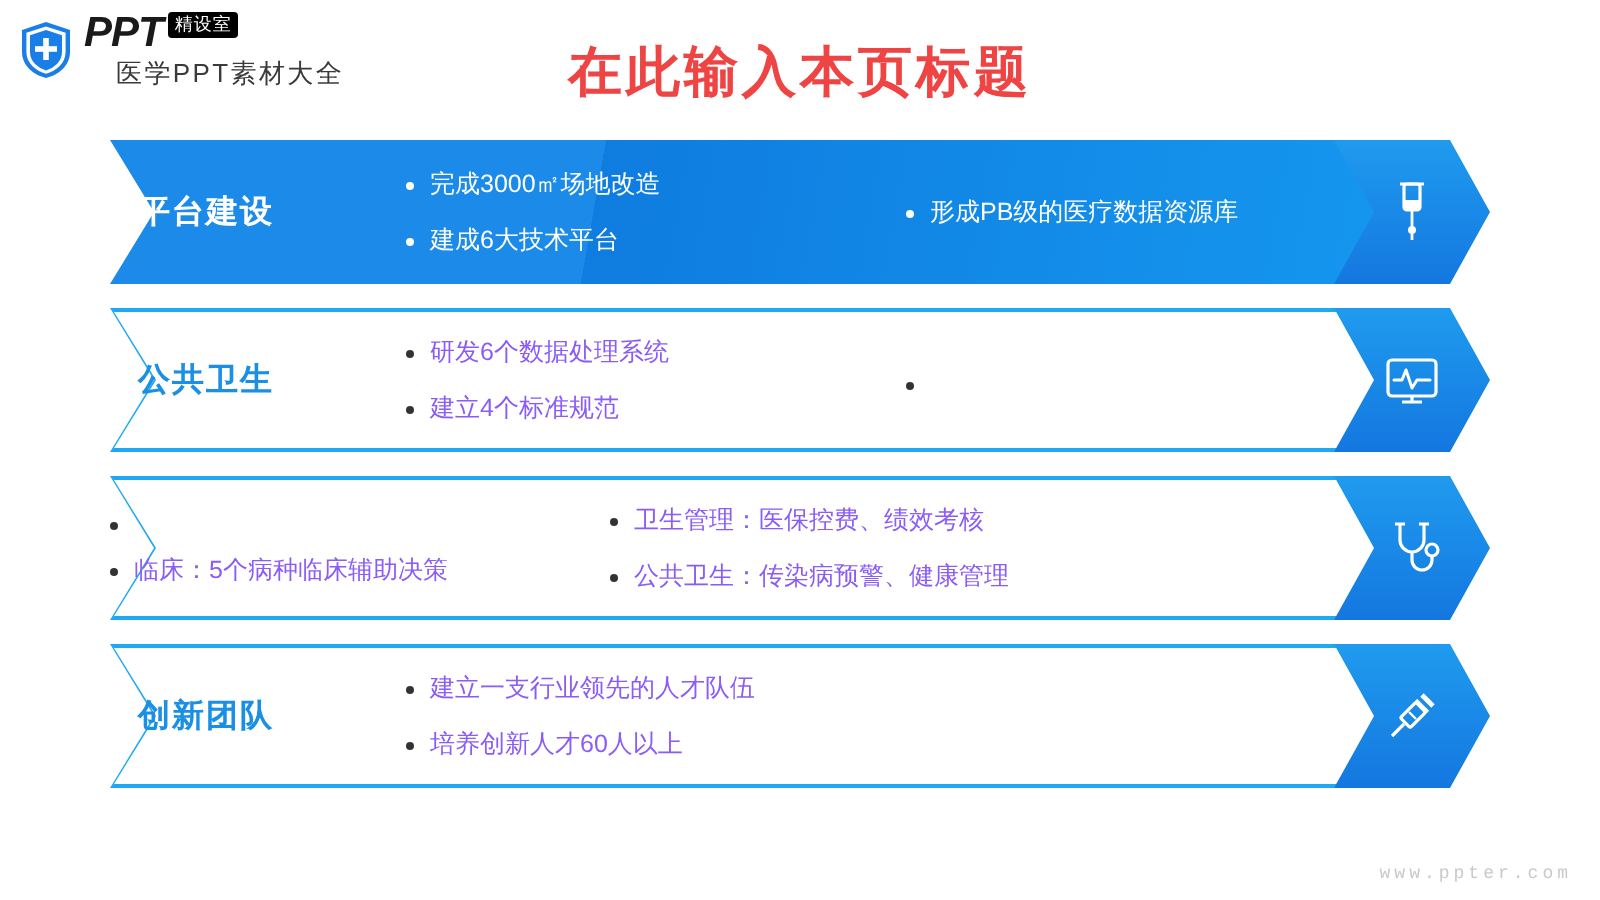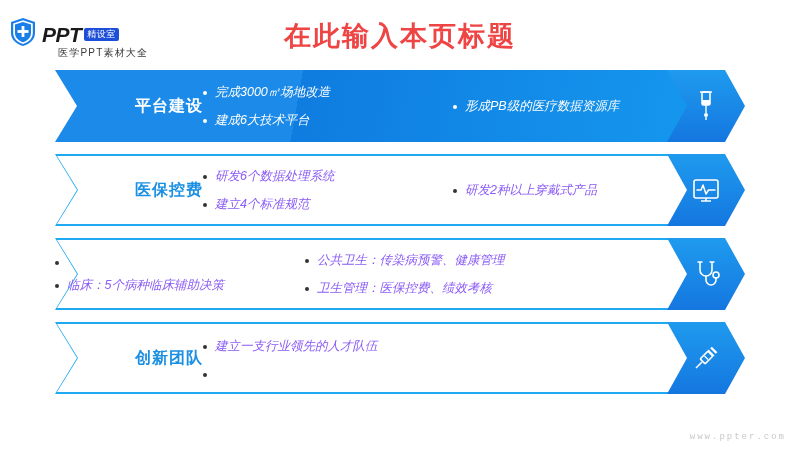--- a/index.html
+++ b/index.html
@@ -30,41 +30,40 @@
     height: 30px;
   }
   .logo-shield svg { display: block; }
   .logo-text {
     display: flex;
     flex-direction: column;
     line-height: 1;
   }
   .logo-row1 {
     display: flex;
-    align-items: center;
+    align-items: flex-start;
     gap: 3px;
-    margin-top: 18px;
   }
   .logo-ppt {
     font-size: 21px;
     font-weight: bold;
     color: #1a1a1a;
     letter-spacing: -0.5px;
     font-style: italic;
   }
   .logo-badge {
-    background: #1d4ed8;
+    background: #000000;
     color: #fff;
     font-size: 9px;
     padding: 2px 3px;
     border-radius: 2px;
     letter-spacing: 0.5px;
   }
   .logo-sub {
-    font-size: 10px;
+    font-size: 13px;
     color: #3a3a3a;
     letter-spacing: 1.2px;
     margin-top: 3px;
     padding-left: 16px;
   }
 
   
   .page-title {
     position: absolute;
     top: 18px;
@@ -122,21 +121,21 @@
     left: 0;
     top: 0;
     width: 640px;
     height: 72px;
     display: flex;
     align-items: center;
   }
   .row-label {
     width: 148px;
     flex: none;
-    text-align: right;
+    text-align: left;
     font-size: 16px;
     font-weight: bold;
     color: #1a8fe3;
     letter-spacing: 1px;
     padding-left: 14px;
     box-sizing: border-box;
   }
   .row.filled .row-label { color: #ffffff; }
 
   .row-cols {
@@ -144,21 +143,20 @@
     display: flex;
     height: 100%;
     align-items: center;
     padding-right: 30px;
   }
   .col {
     display: flex;
     flex-direction: column;
     justify-content: center;
     gap: 13px;
-    font-style: italic;
   }
   .col.c1 { width: 250px; }
   .col.c2 { flex: 1; }
   .bullet {
     display: flex;
     align-items: flex-start;
     font-size: 12.5px;
     color: #8b5cf6;
     line-height: 1.2;
   }
@@ -263,36 +261,35 @@
         </svg>
       </span>
     </div>
   </div>
 
   <div class="row">
     <div class="row-body">
       <div class="row-inner"></div>
     </div>
     <div class="row-content">
-      <div class="row-label">医保控费</div>
+      <div class="row-label">公共卫生</div>
       <div class="row-cols">
         <div class="col c1">
           <div class="bullet">
               <span class="dot"></span>
               <span>研发6个数据处理系统</span>
             </div>
           <div class="bullet">
               <span class="dot"></span>
               <span>建立4个标准规范</span>
             </div>
         </div>
         <div class="col c2">
           <div class="bullet">
               <span class="dot"></span>
-              <span>研发2种以上穿戴式产品</span>
             </div>
         </div>
       </div>
     </div>
     <div class="icon-chip">
       <span>
         <svg width="32" height="30" viewBox="0 0 32 30">
           <rect x="4" y="5" width="24" height="18" rx="2" fill="none" stroke="#ffffff" stroke-width="1.6"></rect>
           <polyline points="7,15 11,15 13,10 16,19 18.5,15 25,15" fill="none" stroke="#ffffff" stroke-width="1.5" stroke-linejoin="round" stroke-linecap="round"></polyline>
           <line x1="11" y1="26" x2="21" y2="26" stroke="#ffffff" stroke-width="1.6"></line>
@@ -313,25 +310,25 @@
               <span class="dot"></span>
             </div>
           <div class="bullet">
               <span class="dot"></span>
               <span>临床：5个病种临床辅助决策</span>
             </div>
         </div>
         <div class="col c2">
           <div class="bullet">
               <span class="dot"></span>
+              <span>卫生管理：医保控费、绩效考核</span>
+            </div>
+          <div class="bullet">
+              <span class="dot"></span>
               <span>公共卫生：传染病预警、健康管理</span>
-            </div>
-          <div class="bullet">
-              <span class="dot"></span>
-              <span>卫生管理：医保控费、绩效考核</span>
             </div>
         </div>
       </div>
     </div>
     <div class="icon-chip">
       <span>
         <svg width="30" height="32" viewBox="0 0 30 32">
           <path d="M9 4 v8 a6 6 0 0 0 12 0 v-8" fill="none" stroke="#ffffff" stroke-width="1.6"></path>
           <line x1="6.5" y1="4" x2="11.5" y2="4" stroke="#ffffff" stroke-width="1.6"></line>
           <line x1="18.5" y1="4" x2="23.5" y2="4" stroke="#ffffff" stroke-width="1.6"></line>
@@ -349,20 +346,21 @@
     <div class="row-content">
       <div class="row-label">创新团队</div>
       <div class="row-cols">
         <div class="col c1">
           <div class="bullet">
               <span class="dot"></span>
               <span>建立一支行业领先的人才队伍</span>
             </div>
           <div class="bullet">
               <span class="dot"></span>
+              <span>培养创新人才60人以上</span>
             </div>
         </div>
         <div class="col c2"></div>
       </div>
     </div>
     <div class="icon-chip">
       <span>
         <svg width="30" height="30" viewBox="0 0 30 30">
           <line x1="5" y1="25" x2="11" y2="19" stroke="#ffffff" stroke-width="1.6"></line>
           <rect x="10" y="11" width="11" height="7" rx="1" transform="rotate(-45 15.5 14.5)" fill="none" stroke="#ffffff" stroke-width="1.6"></rect>

